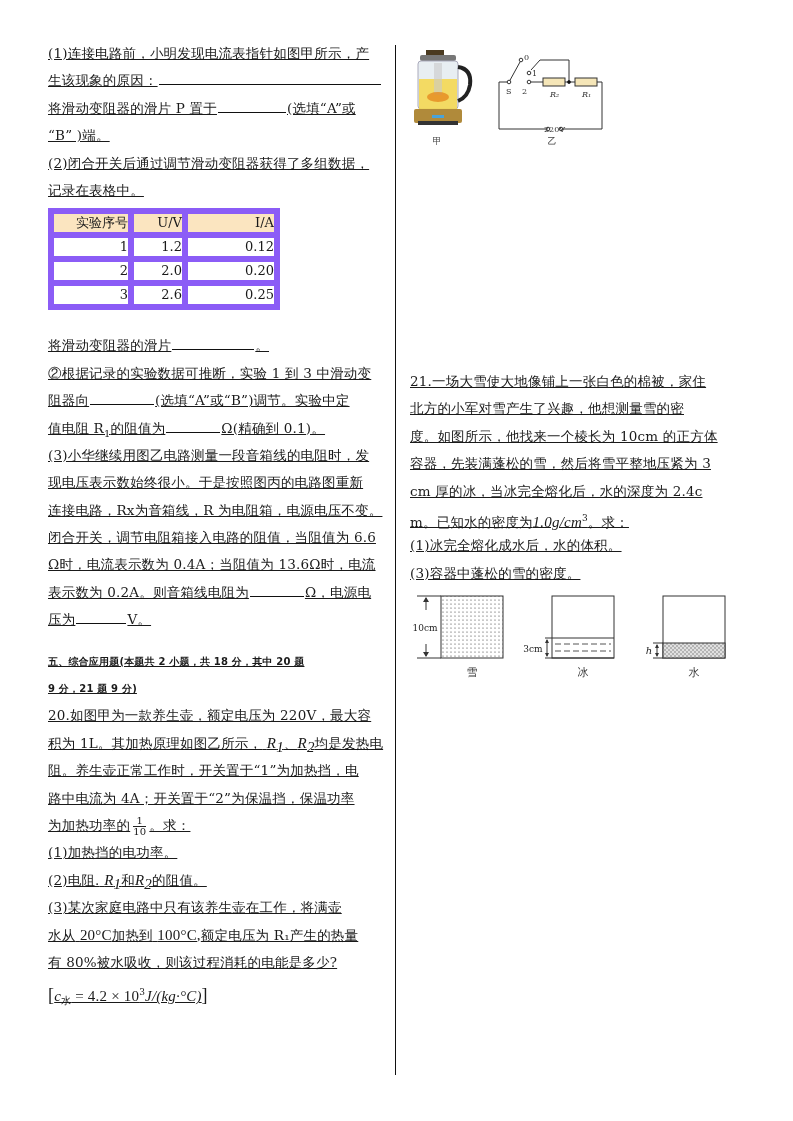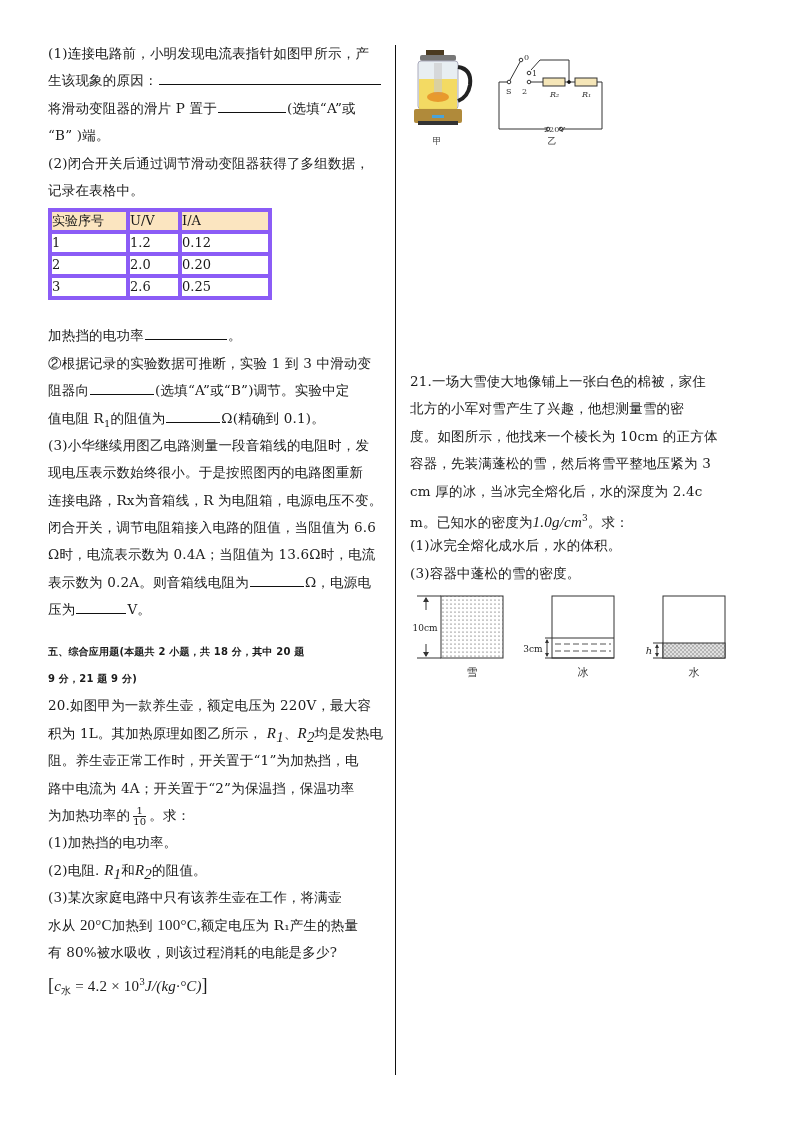--- a/index.html
+++ b/index.html
@@ -5,36 +5,36 @@
   html, body { margin: 0; padding: 0; background: #ffffff; }
   body {
     width: 793px; height: 1121px; position: relative; overflow: hidden;
     font-family: "DejaVu Serif", "Liberation Serif", serif;
     color: #1a1a1a; font-size: 13.5px;
   }
   .col { position: absolute; top: 40px; }
   .col-left { left: 48px; width: 336px; }
   .col-right { left: 410px; width: 340px; margin-top: 28px; }
   .divider { position: absolute; left: 395px; top: 45px; width: 1px; height: 1030px; background: #111; }
-  .line { height: 27.4px; line-height: 27.4px; white-space: nowrap; letter-spacing: 0.2px; }
+  .line { height: 27.4px; line-height: 27.4px; white-space: nowrap; letter-spacing: 0.2px; text-decoration: underline; }
   .blank { display: inline-block; border-bottom: 1px solid #111; height: 16px; vertical-align: baseline; margin: 0 1px; }
   .b-full { width: 222px; }
   .b-long { width: 212px; }
   .b-mid { width: 68px; }
   .b-s { width: 82px; }
   .b-ss { width: 64px; }
   .b-xs { width: 54px; }
   .b-v { width: 50px; }
   .bold { font-weight: bold; font-family: "DejaVu Sans", "Liberation Sans", sans-serif; font-size: 10px; }
   .math { font-style: italic; font-family: "Liberation Serif", "DejaVu Serif", serif; font-size: 15px; }
   sub { font-size: 10px; }
   sup { font-size: 9px; }
 
   table.data { border-collapse: collapse; margin: 4px 0 0 0; font-size: 13px; }
-  table.data th, table.data td { border: 4px solid #8b5cf6; text-align: left; height: 18px; padding: 0; line-height: 18px; }
+  table.data th, table.data td { border: 6px solid #8b5cf6; text-align: right; height: 18px; padding: 0; line-height: 18px; }
   table.data th { background: #fbe5c0; font-weight: normal; }
   table.data .c1 { width: 74px; }
   table.data .c2 { width: 48px; }
   table.data .c3 { width: 86px; border-radius: 7px; }
 
   .frac { display: inline-block; vertical-align: middle; text-align: center; font-size: 10px; line-height: 10px; margin: 0 3px; }
   .frac span { display: block; }
   .frac .num { border-bottom: 1px solid #222; padding: 0 1px; }
 
   .bracket { font-family: "Liberation Serif", serif; font-size: 18px; }
@@ -82,21 +82,21 @@
       <td>3</td>
       <td>2.6</td>
       <td>0.25</td>
     </tr>
   </tbody>
     </table>
 
   <div style="height: 22px;"></div>
 
   <div class="line">
-    <span>加热挡的电功率</span><span class="blank b-s"></span><span>。</span>
+    <span>将滑动变阻器的滑片</span><span class="blank b-s"></span><span>。</span>
   </div>
   <div class="line">②根据记录的实验数据可推断，实验 1 到 3 中滑动变</div>
   <div class="line">
     <span>阻器向</span><span class="blank b-ss"></span><span>(选填“A”或“B”)调节。实验中定</span>
   </div>
   <div class="line">
     <span>值电阻 R</span><sub>1</sub><span>的阻值为</span><span class="blank b-xs"></span><span>Ω(精确到 0.1)。</span>
   </div>
 
   <div class="line">(3)小华继续用图乙电路测量一段音箱线的电阻时，发</div>

